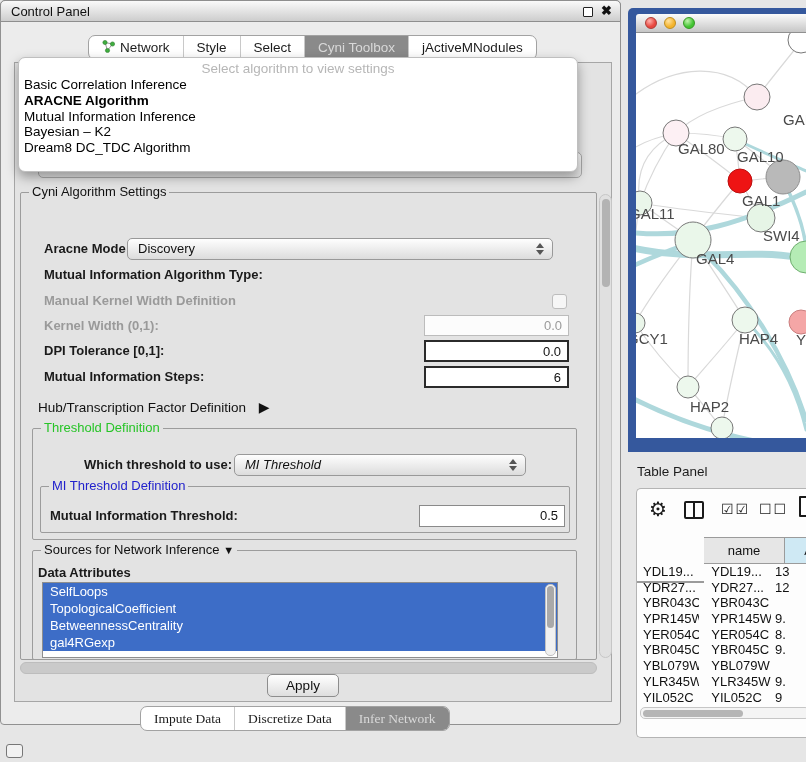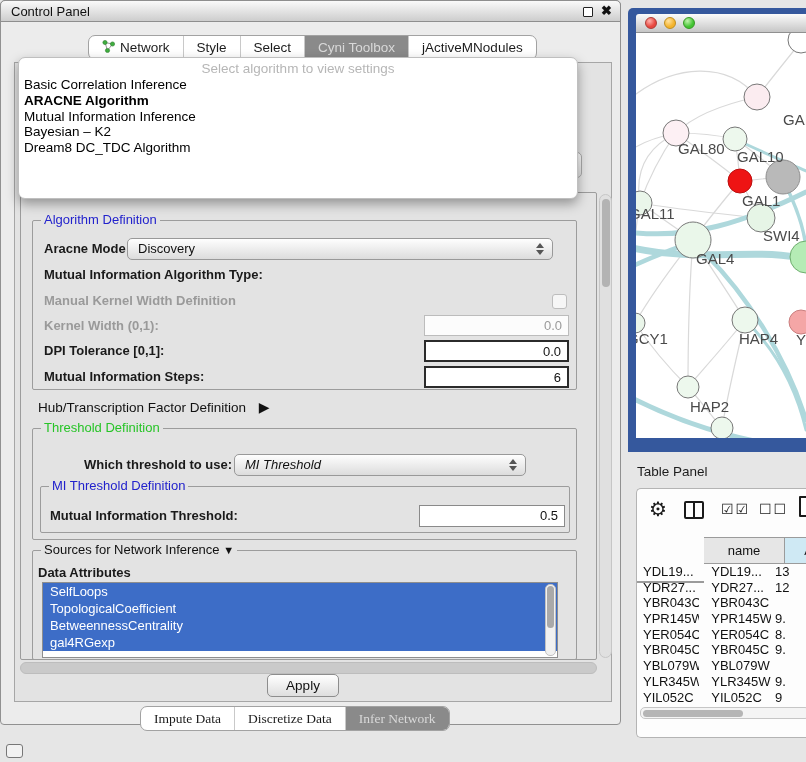--- a/index.html
+++ b/index.html
@@ -31,21 +31,21 @@
 
   .scrollpane { left:14px; top:62px; width:598px; height:640px;
     background:#e3e3e3; border:1px solid #a6a6a6; }
 
   
   .bg-combo { left:38px; top:152px; width:544px; height:26px; z-index:1;
     background:linear-gradient(#fdfdfd,#dedede); border:1px solid #a9a9a9; border-radius:5px;
     color:#a8a8a8; font-size:13px; line-height:24px; padding-left:10px; overflow:hidden; }
 
   
-  .algo-popup { left:18px; top:57px; width:560px; height:142px; z-index:40;
+  .algo-popup { left:18px; top:57px; width:560px; height:115px; z-index:40;
     background:#fff; border:1px solid #bfbfbf; border-radius:7px;
     box-shadow:0 5px 12px rgba(0,0,0,0.35); padding-top:2px; overflow:hidden; }
   .algo-placeholder { height:17px; line-height:17px; text-align:center;
     color:#b6b6b6; font-size:13.5px; }
   .algo-item { height:15.8px; line-height:15.8px; padding-left:5px; font-size:13.5px; color:#000; }
   .algo-item.highlight { font-weight:bold; }
 
   
   .fs { position:absolute; border:1px solid #9c9c9c; border-radius:2px; }
   .fs > .fs-title { position:absolute; top:-8px; left:8px; background:#e3e3e3;
@@ -194,23 +194,20 @@
         <div class="algo-item">Mutual Information Inference</div>
         <div class="algo-item">Bayesian – K2</div>
         <div class="algo-item">Dream8 DC_TDC Algorithm</div>
       </div>
   </div>
 
   <div class="fs settings-fs">
     <span class="fs-title">Cyni Algorithm Settings</span>
   </div>
 
-  <div class="fs algo-fs">
-    <span class="fs-title t-blue">Algorithm Definition</span>
-  </div>
 
   <span class="lbl b" style="left:44px; top:242px;">Aracne Mode:</span>
   <div class="combo" style="left:127px; top:238px; width:426px;">
     <span class="combo-text">Discovery</span>
     <span class="steppers">
         <i class="tri-up"></i>
         <i class="tri-dn"></i>
       </span>
   </div>
 

